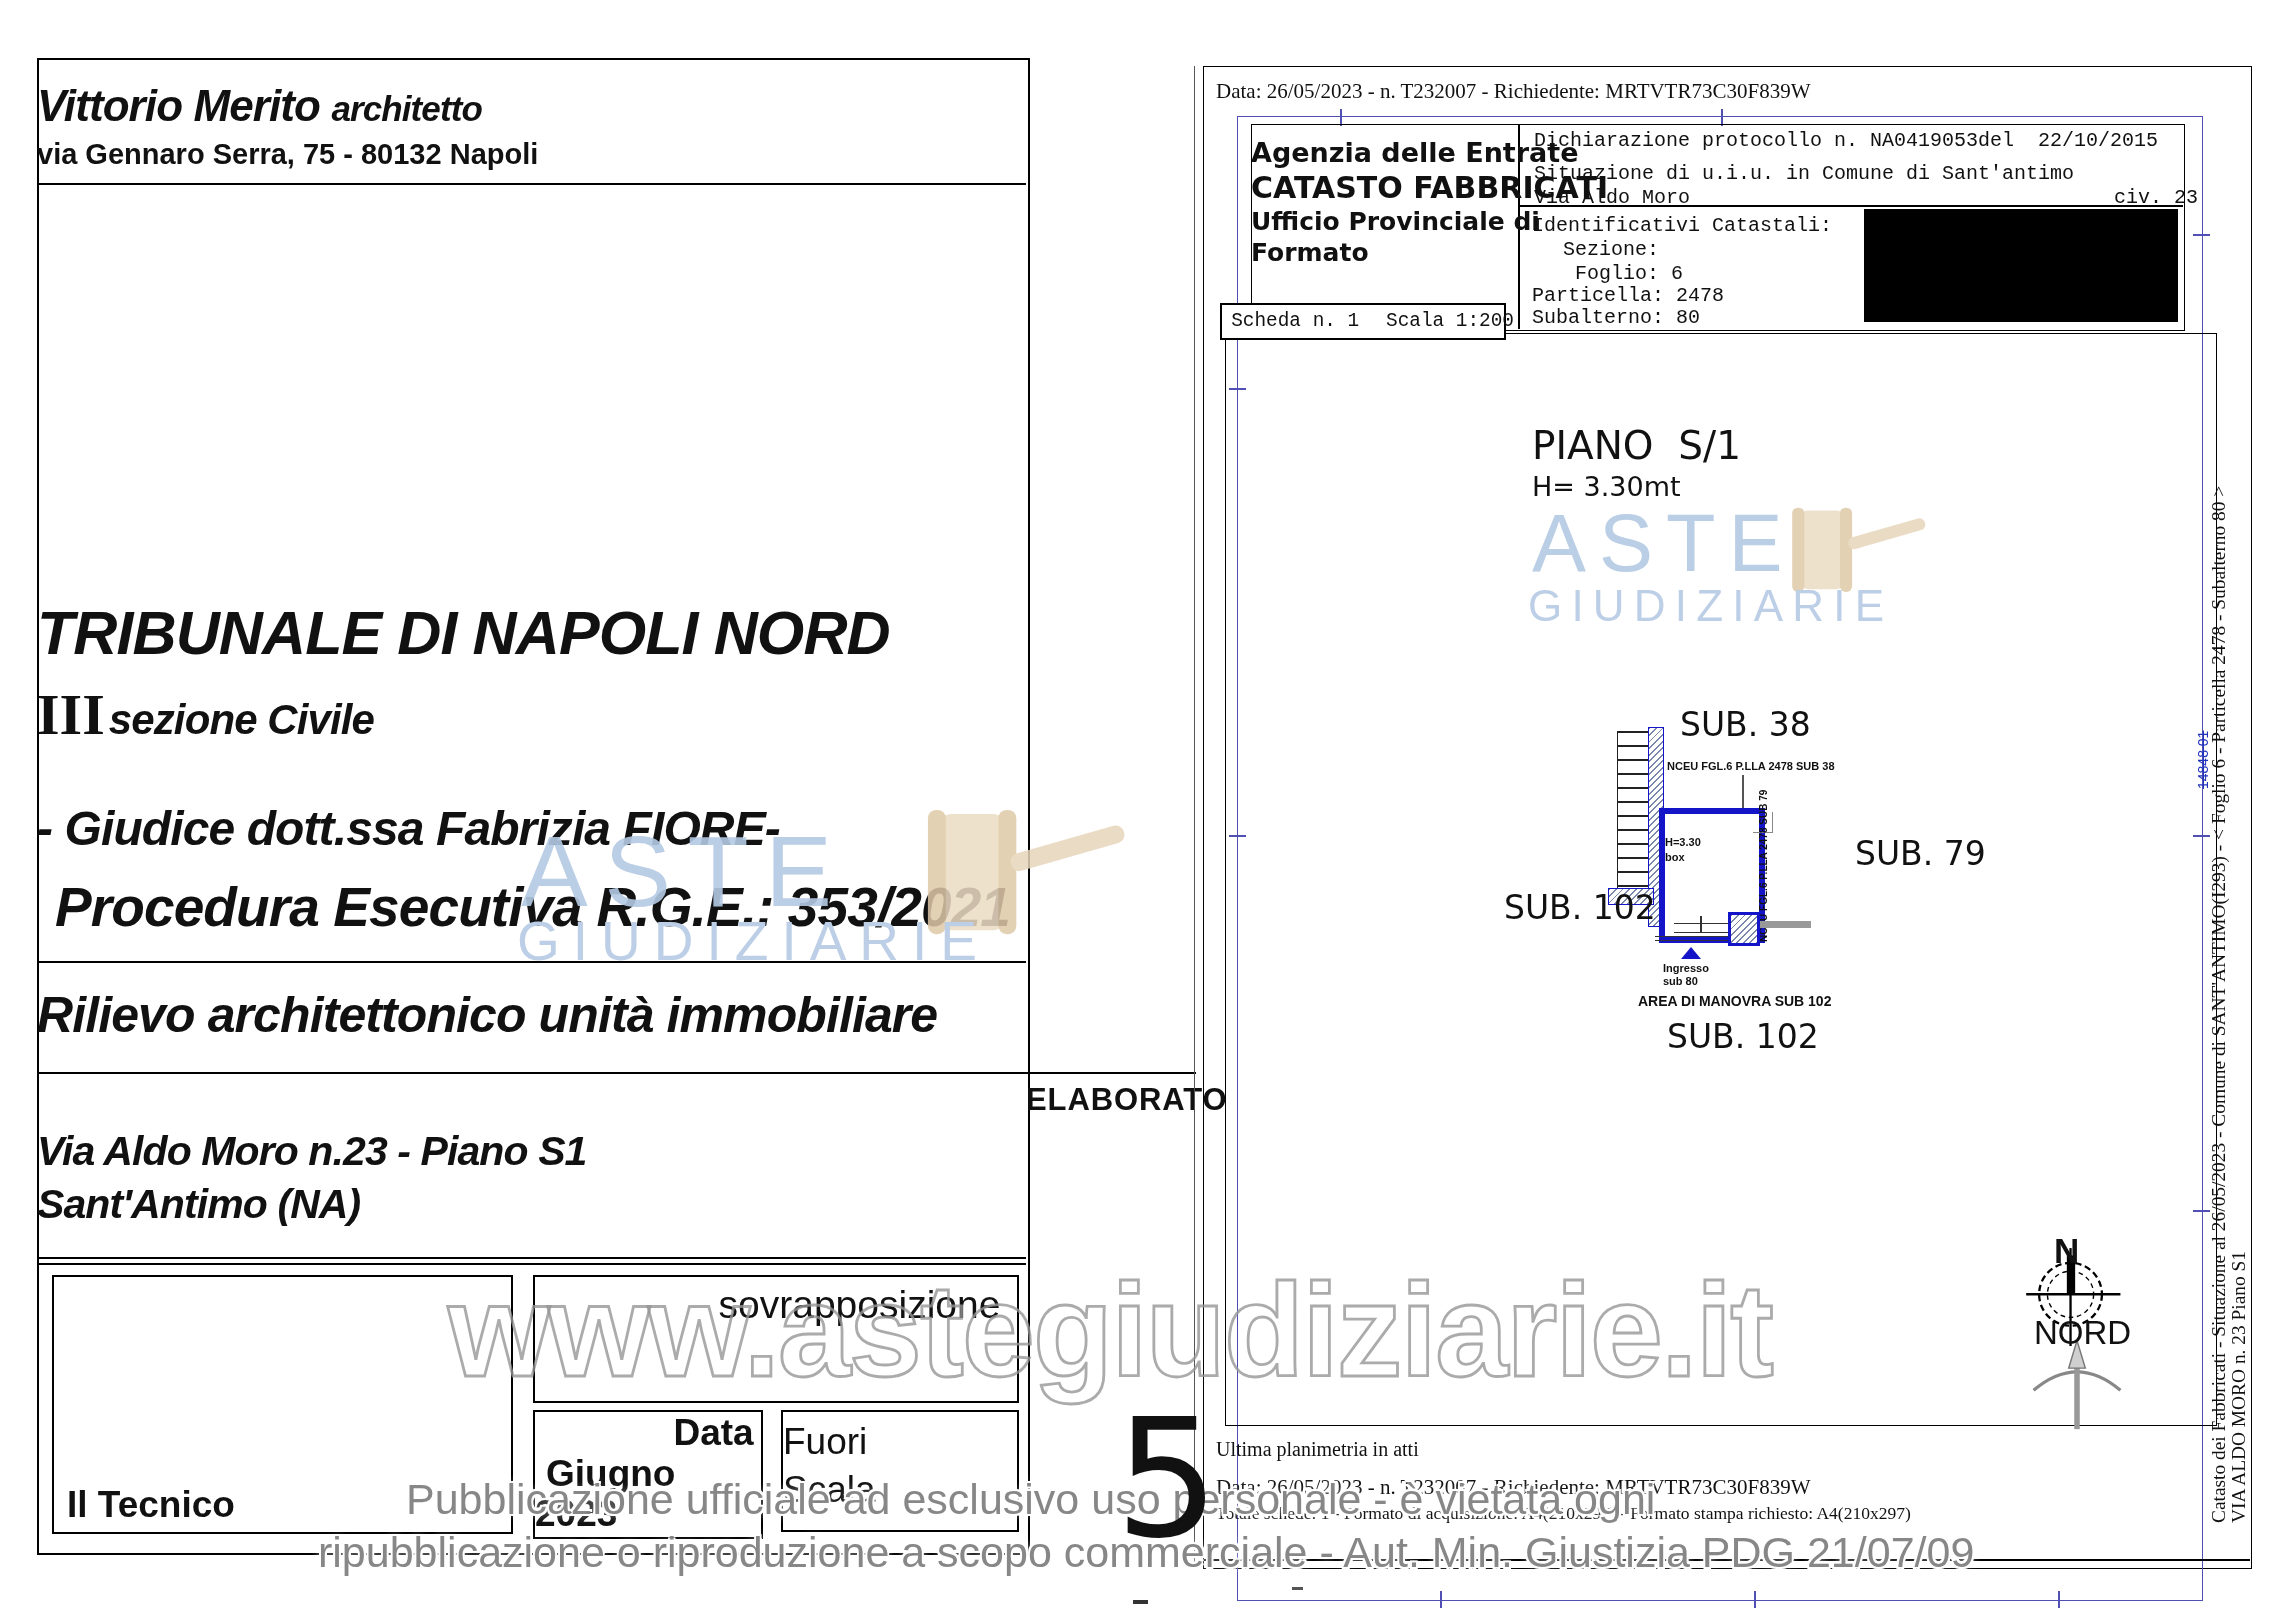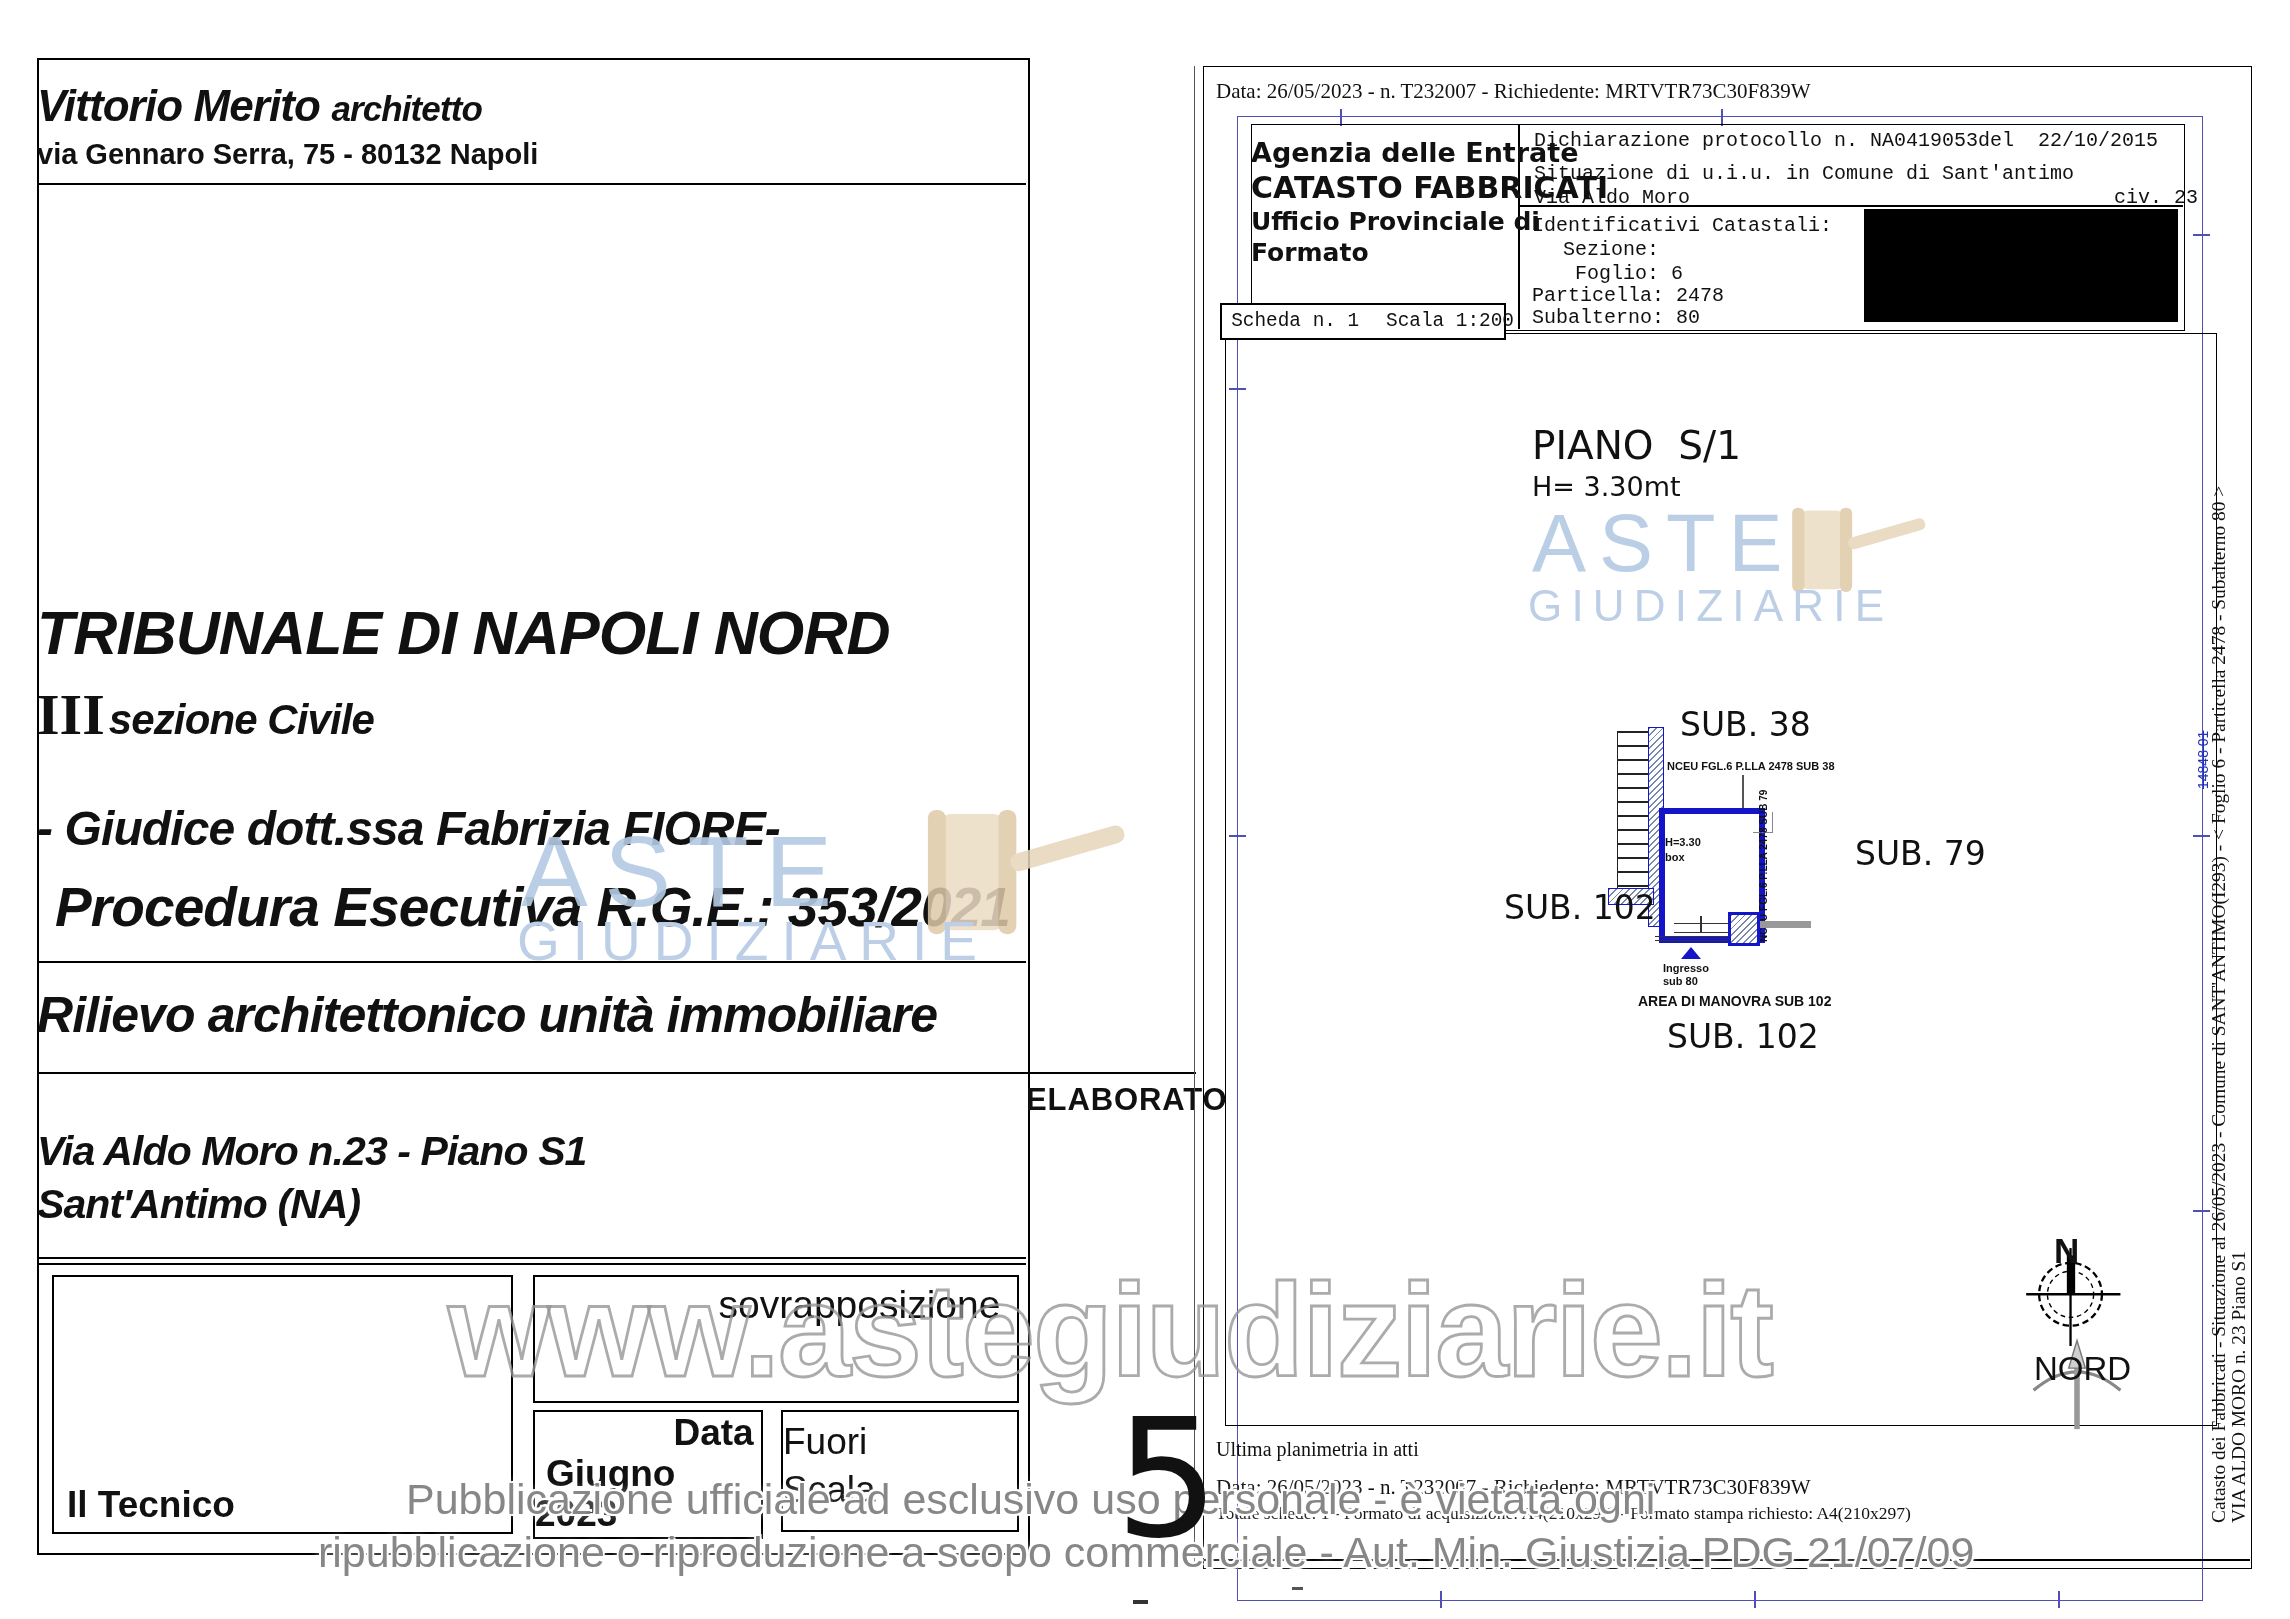--- a/index.html
+++ b/index.html
@@ -176,21 +176,21 @@
   <circle cx="48" cy="62" r="34" fill="none" stroke="#000" stroke-width="2.5" stroke-dasharray="7 4"></circle>
   <circle cx="48" cy="62" r="25" fill="none" stroke="#000" stroke-width="1.5" stroke-dasharray="5 4"></circle>
   <line x1="0" y1="62" x2="102" y2="62" stroke="#000" stroke-width="2.5"></line>
   <line x1="48" y1="12" x2="48" y2="118" stroke="#000" stroke-width="2.5"></line>
   <rect x="44" y="20" width="9" height="42" fill="#000"></rect>
   <path d="M8 166 Q 55 126 102 166" fill="none" stroke="#888" stroke-width="3.5"></path>
   <line x1="55" y1="138" x2="55" y2="208" stroke="#999" stroke-width="6"></line>
   <polygon points="55,112 46,142 64,142" fill="#cfcfcf" stroke="#777" stroke-width="1.5"></polygon>
 </svg>
 <div class="t" style="left:2054px;top:1231px;font-size:35px;font-weight:bold;">N</div>
-<div class="t" style="left:2034px;top:1314px;font-size:33px;color:#111;margin-top:36px;">NORD</div>
+<div class="t" style="left:2034px;top:1314px;font-size:33px;color:#111;">NORD</div>
 
 <div class="t vert" style="left:2195px;top:706px;height:83px;font-size:14px;color:#2233bb;text-decoration:line-through;">14848 01</div>
 
 <div class="t serif" style="left:1216px;top:1438px;font-size:20px;">Ultima planimetria in atti</div>
 <div class="t serif" style="left:1216px;top:1475px;font-size:21px;">Data: 26/05/2023 - n. T232007 - Richiedente: MRTVTR73C30F839W</div>
 <div class="t serif" style="left:1216px;top:1503px;font-size:17.5px;">Totale schede: 1 - Formato di acquisizione: A4(210x297) - Formato stampa richiesto: A4(210x297)</div>
 <div class="hl" style="left:1203px;top:1559px;width:1047px;"></div>
 
 <div class="t serif vert" style="left:2208px;top:646px;height:877px;font-size:19.4px;">Catasto dei Fabbricati - Situazione al 26/05/2023 - Comune di SANT'ANTIMO(I293) - &lt; Foglio 6 - Particella 2478 - Subalterno 80 &gt;</div>
 <div class="t serif vert" style="left:2228px;top:1170px;height:353px;font-size:19.4px;">VIA ALDO MORO n. 23 Piano S1</div>

